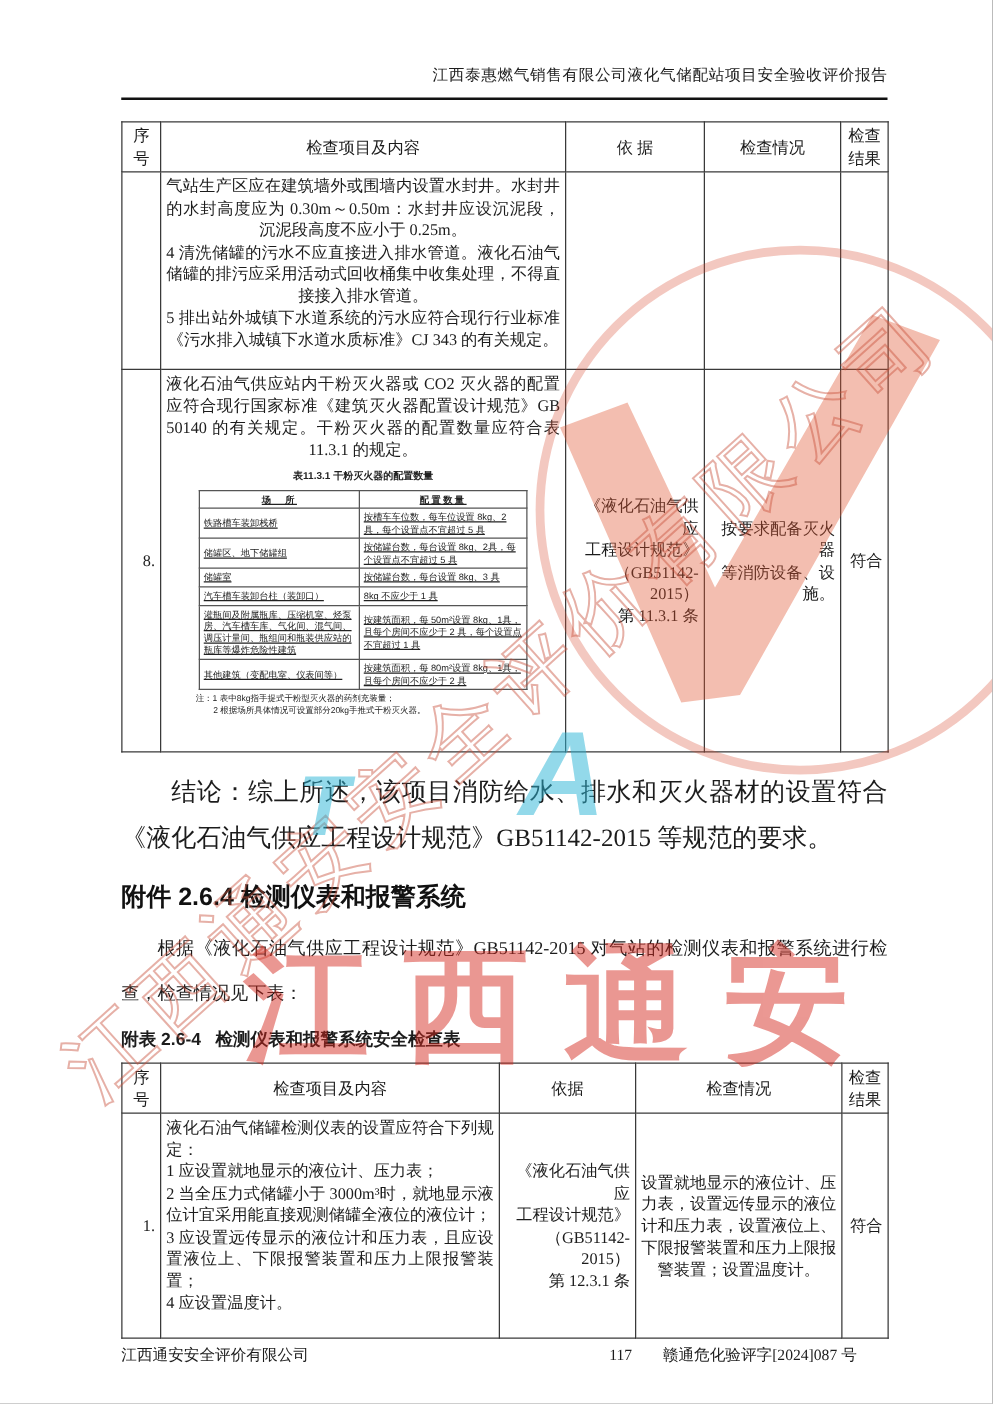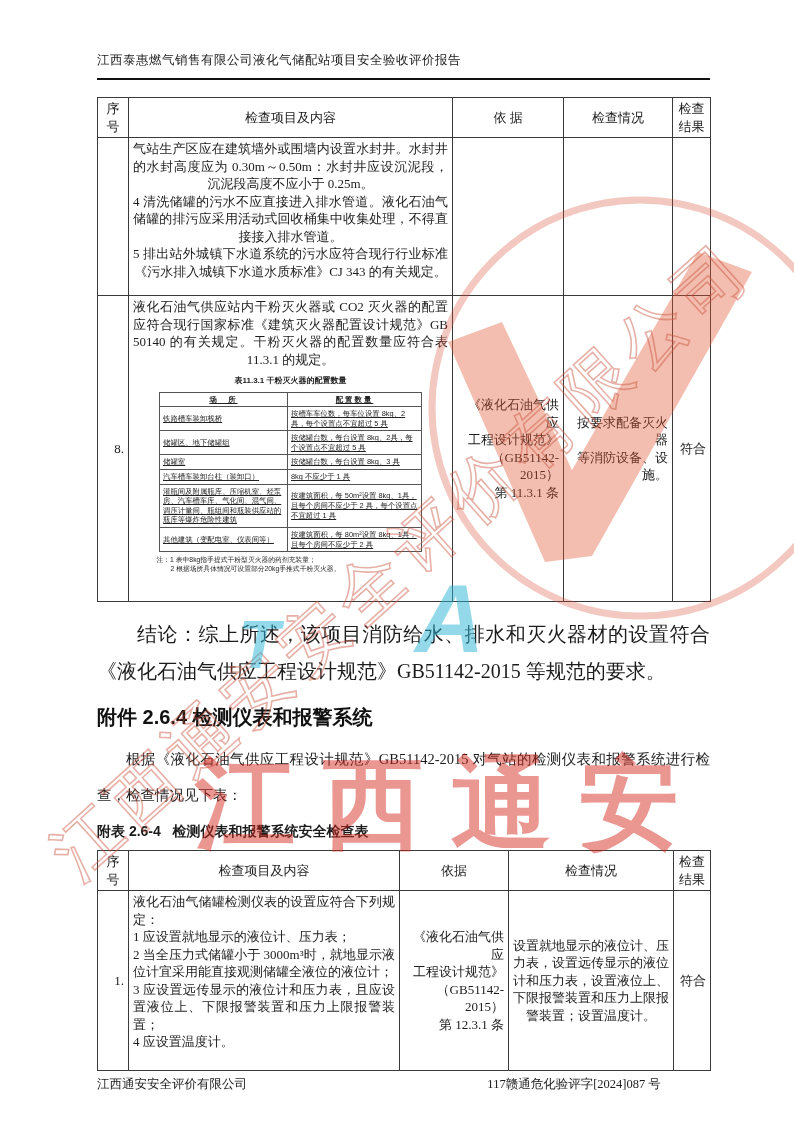--- a/index.html
+++ b/index.html
@@ -8,21 +8,21 @@
     width:794px;height:1123px;
     background:#ffffff;
     margin:0 auto;
     overflow:hidden;
     font-family:"Liberation Serif","DejaVu Serif",serif;
     color:#1c1c1c;
   }
   .content{position:relative;z-index:1;padding:52px 84px 0 97px;}
 
   
-  .doc-header{text-align:left;font-size:12.5px;letter-spacing:.5px;}
+  .doc-header{text-align:right;font-size:12.5px;letter-spacing:.5px;}
   .header-rule{border:none;border-top:2px solid #111;margin:9px 0 0 0;}
 
   
   table.check{border-collapse:collapse;table-layout:fixed;width:613px;margin-top:17px;font-size:13px;line-height:17.5px;}
   table.check td,table.check th{border:1px solid #3a3a3a;padding:2px 4px;vertical-align:middle;font-weight:normal;overflow:hidden;}
   table.check th{text-align:center;}
   .ml{white-space:pre-line;}
   .cell-justify{text-align:justify;}
   .center-last{text-align:justify;text-align-last:center;}
   .cell-center{text-align:right;}
@@ -43,21 +43,21 @@
   .conclusion{font-size:20px;line-height:37px;text-indent:2em;margin:14px 0 0 0;text-align:justify;}
   .att-heading{font-family:"Liberation Sans","DejaVu Sans",sans-serif;font-size:20px;font-weight:bold;margin:14px 0 0 0;color:#111;}
   .att-intro{font-size:14.5px;line-height:36px;text-indent:2em;margin:10px 0 0 0;text-align:justify;}
   .table2-caption{font-family:"Liberation Sans","DejaVu Sans",sans-serif;font-size:14px;font-weight:bold;margin:10px 0 0 0;white-space:pre;}
   table.t2{margin-top:9px;}
 
   
   .doc-footer{display:flex;margin-top:5px;font-size:12.5px;align-items:baseline;}
   .doc-footer .f-left{flex:1;text-align:left;}
   .doc-footer .f-center{flex:1;text-align:right;}
-  .doc-footer .f-right{flex:1;text-align:left;}
+  .doc-footer .f-right{flex:1;text-align:center;}
 
   
   .wm{position:absolute;inset:0;z-index:2;pointer-events:none;}
 </style>
 </head>
 <body>
 
 <div class="page">
 
   <svg class="wm" viewBox="0 0 794 1123" width="794" height="1123">

